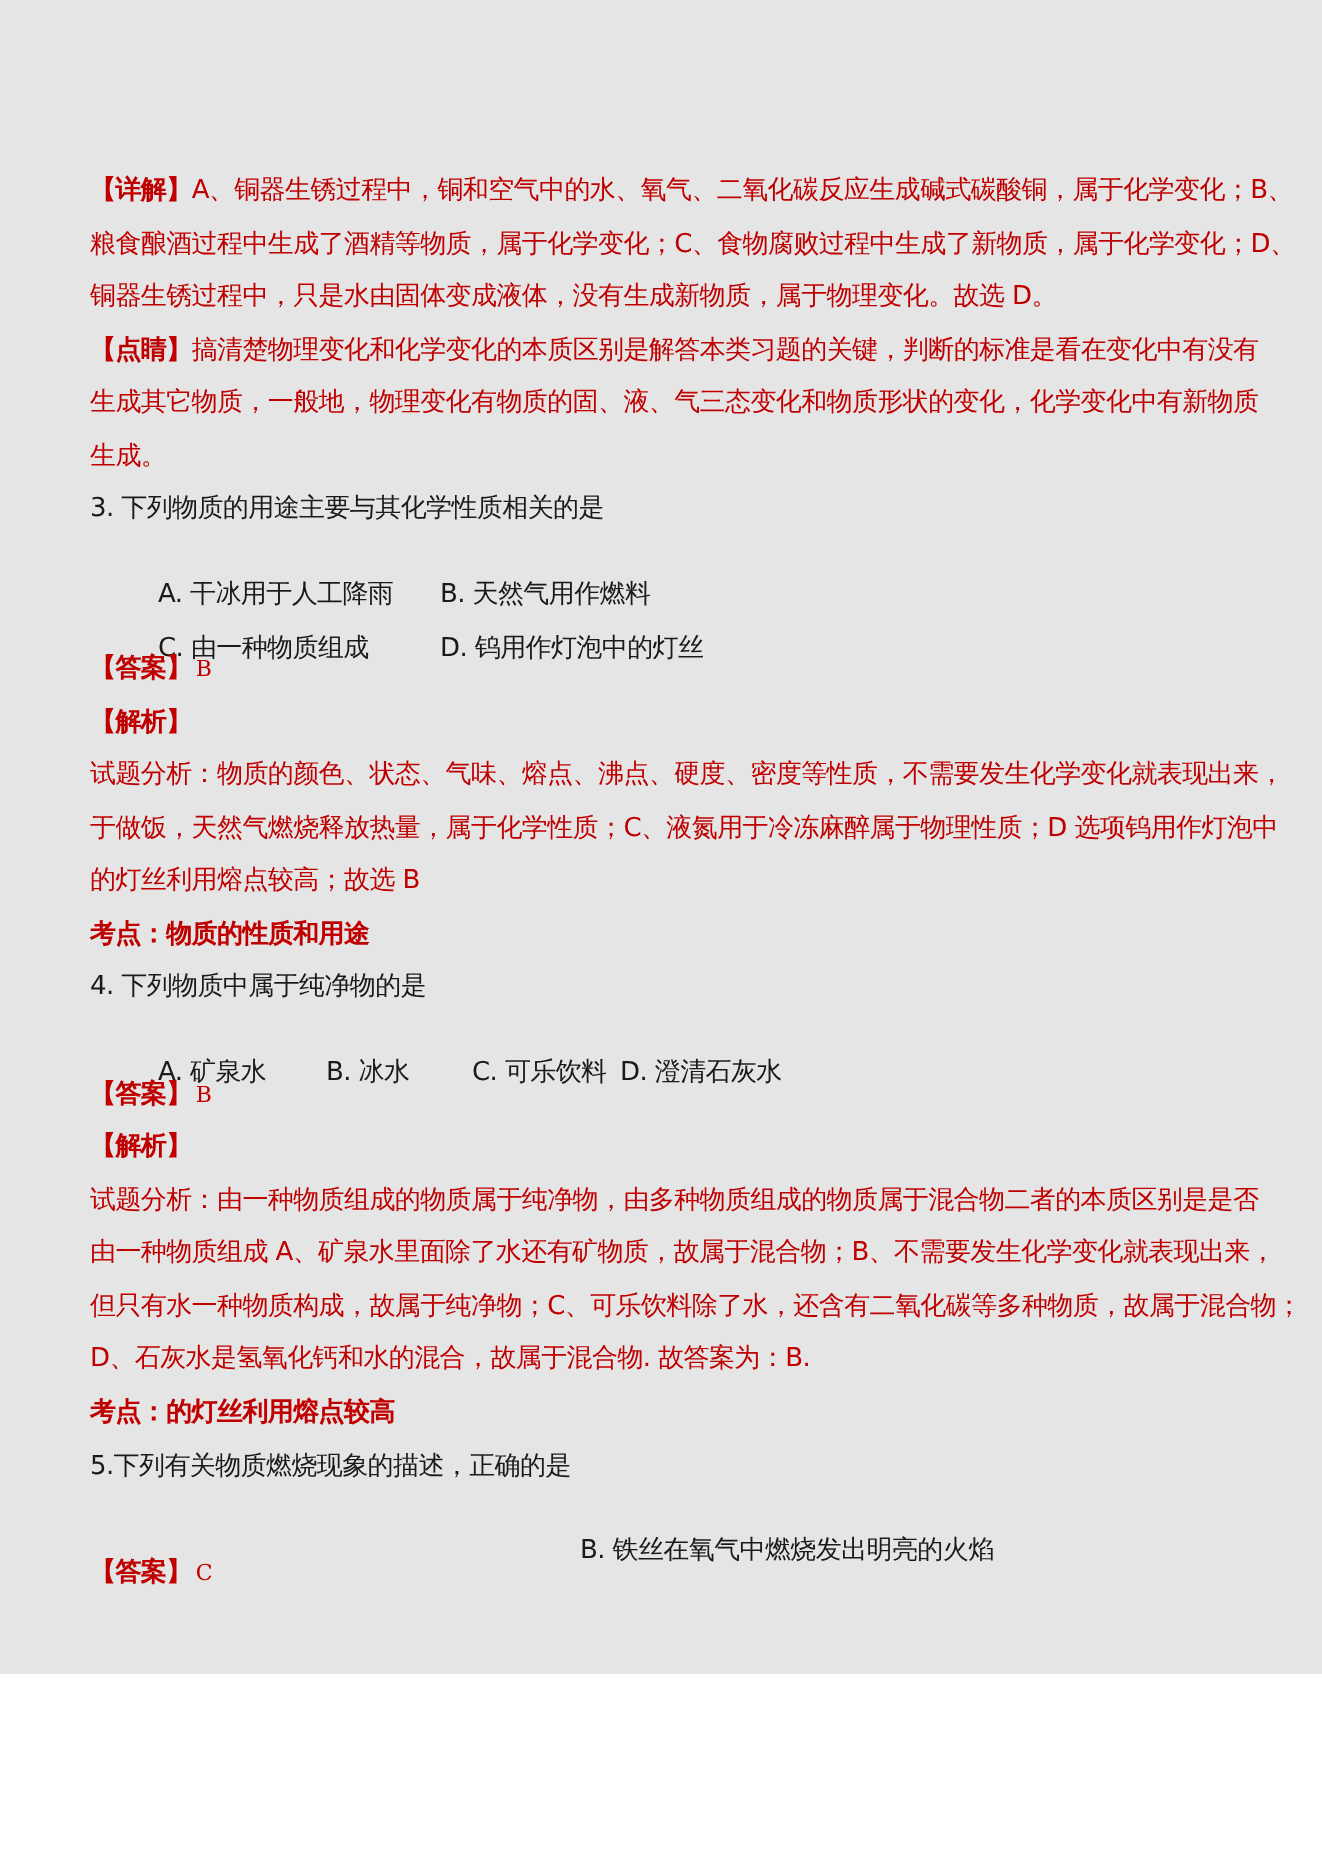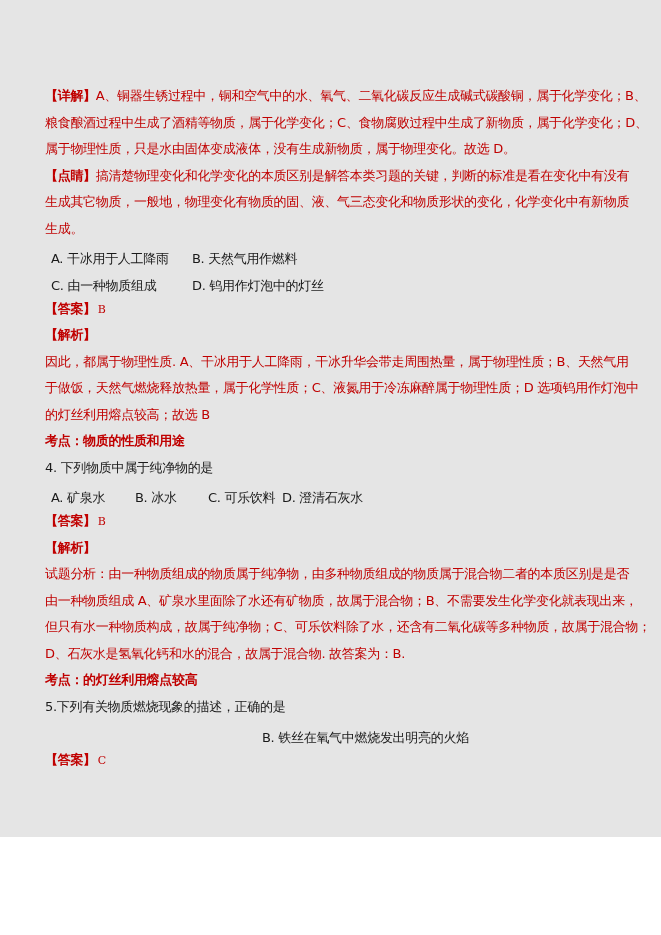--- a/index.html
+++ b/index.html
@@ -32,54 +32,56 @@
   .red   { color: #c00000; }
   .black { color: #1a1a1a; }
   .bold  { font-weight: bold; }
   .ans {
     font-size: 11px;
     padding-left: 2px;
     font-family: "DejaVu Serif", "Liberation Serif", serif;
   }
   .abs {
     position: absolute;
-    top: 4px;
+    top: 16px;
+    margin-left: 28px;
   }
   .page-number {
     position: absolute;
     left: 594px;
     top: 878px;
     font-size: 11px;
     line-height: 20px;
     color: #333333;
     font-family: "DejaVu Serif", "Liberation Serif", serif;
   }
 </style>
 </head>
 <body>
 
 <div class="page">
   <div class="doc">
       <div class="line red"><span class="bold">【详解】</span><span class="">A、铜器生锈过程中，铜和空气中的水、氧气、二氧化碳反应生成碱式碳酸铜，属于化学变化；B、</span></div>
       <div class="line red"><span class="">粮食酿酒过程中生成了酒精等物质，属于化学变化；C、食物腐败过程中生成了新物质，属于化学变化；D、</span></div>
-      <div class="line red"><span class="">属于物理性质，只是水由固体变成液体，没有生成新物质，属于物理变化。故选 D。</span></div>
+      <div class="line red"><span class="">铜器生锈过程中，只是水由固体变成液体，没有生成新物质，属于物理变化。故选 D。</span></div>
       <div class="line red"><span class="bold">【点睛】</span><span class="">搞清楚物理变化和化学变化的本质区别是解答本类习题的关键，判断的标准是看在变化中有没有</span></div>
       <div class="line red"><span class="">生成其它物质，一般地，物理变化有物质的固、液、气三态变化和物质形状的变化，化学变化中有新物质</span></div>
       <div class="line red"><span class="">生成。</span></div>
+      <div class="line black"><span class="">3. 下列物质的用途主要与其化学性质相关的是</span></div>
       <div class="line black">
         <span class="abs" style="left: 6px;">A. 干冰用于人工降雨</span>
         <span class="abs" style="left: 147px;">B. 天然气用作燃料</span>
       </div>
       <div class="line black">
         <span class="abs" style="left: 6px;">C. 由一种物质组成</span>
         <span class="abs" style="left: 147px;">D. 钨用作灯泡中的灯丝</span>
       </div>
       <div class="line red"><span class="bold">【答案】</span><span class="ans">B</span></div>
       <div class="line red"><span class="bold">【解析】</span></div>
-      <div class="line red"><span class="">因此，都属于物理性质. A、干冰用于人工降雨，干冰升华会带走周围热量，属于物理性质；B、天然气用</span></div>
+      <div class="line red"><span class="">试题分析：物质的颜色、状态、气味、熔点、沸点、硬度、密度等性质，不需要发生化学变化就表现出来，</span></div>
       <div class="line red"><span class="">于做饭，天然气燃烧释放热量，属于化学性质；C、液氮用于冷冻麻醉属于物理性质；D 选项钨用作灯泡中</span></div>
       <div class="line red"><span class="">的灯丝利用熔点较高；故选 B</span></div>
       <div class="line red"><span class="bold">考点：物质的性质和用途</span></div>
       <div class="line black"><span class="">4. 下列物质中属于纯净物的是</span></div>
       <div class="line black">
         <span class="abs" style="left: 6px;">A. 矿泉水</span>
         <span class="abs" style="left: 90px; text-align: center;">B. 冰水</span>
         <span class="abs" style="left: 163px;">C. 可乐饮料</span>
         <span class="abs" style="left: 237px;">D. 澄清石灰水</span>
       </div>

